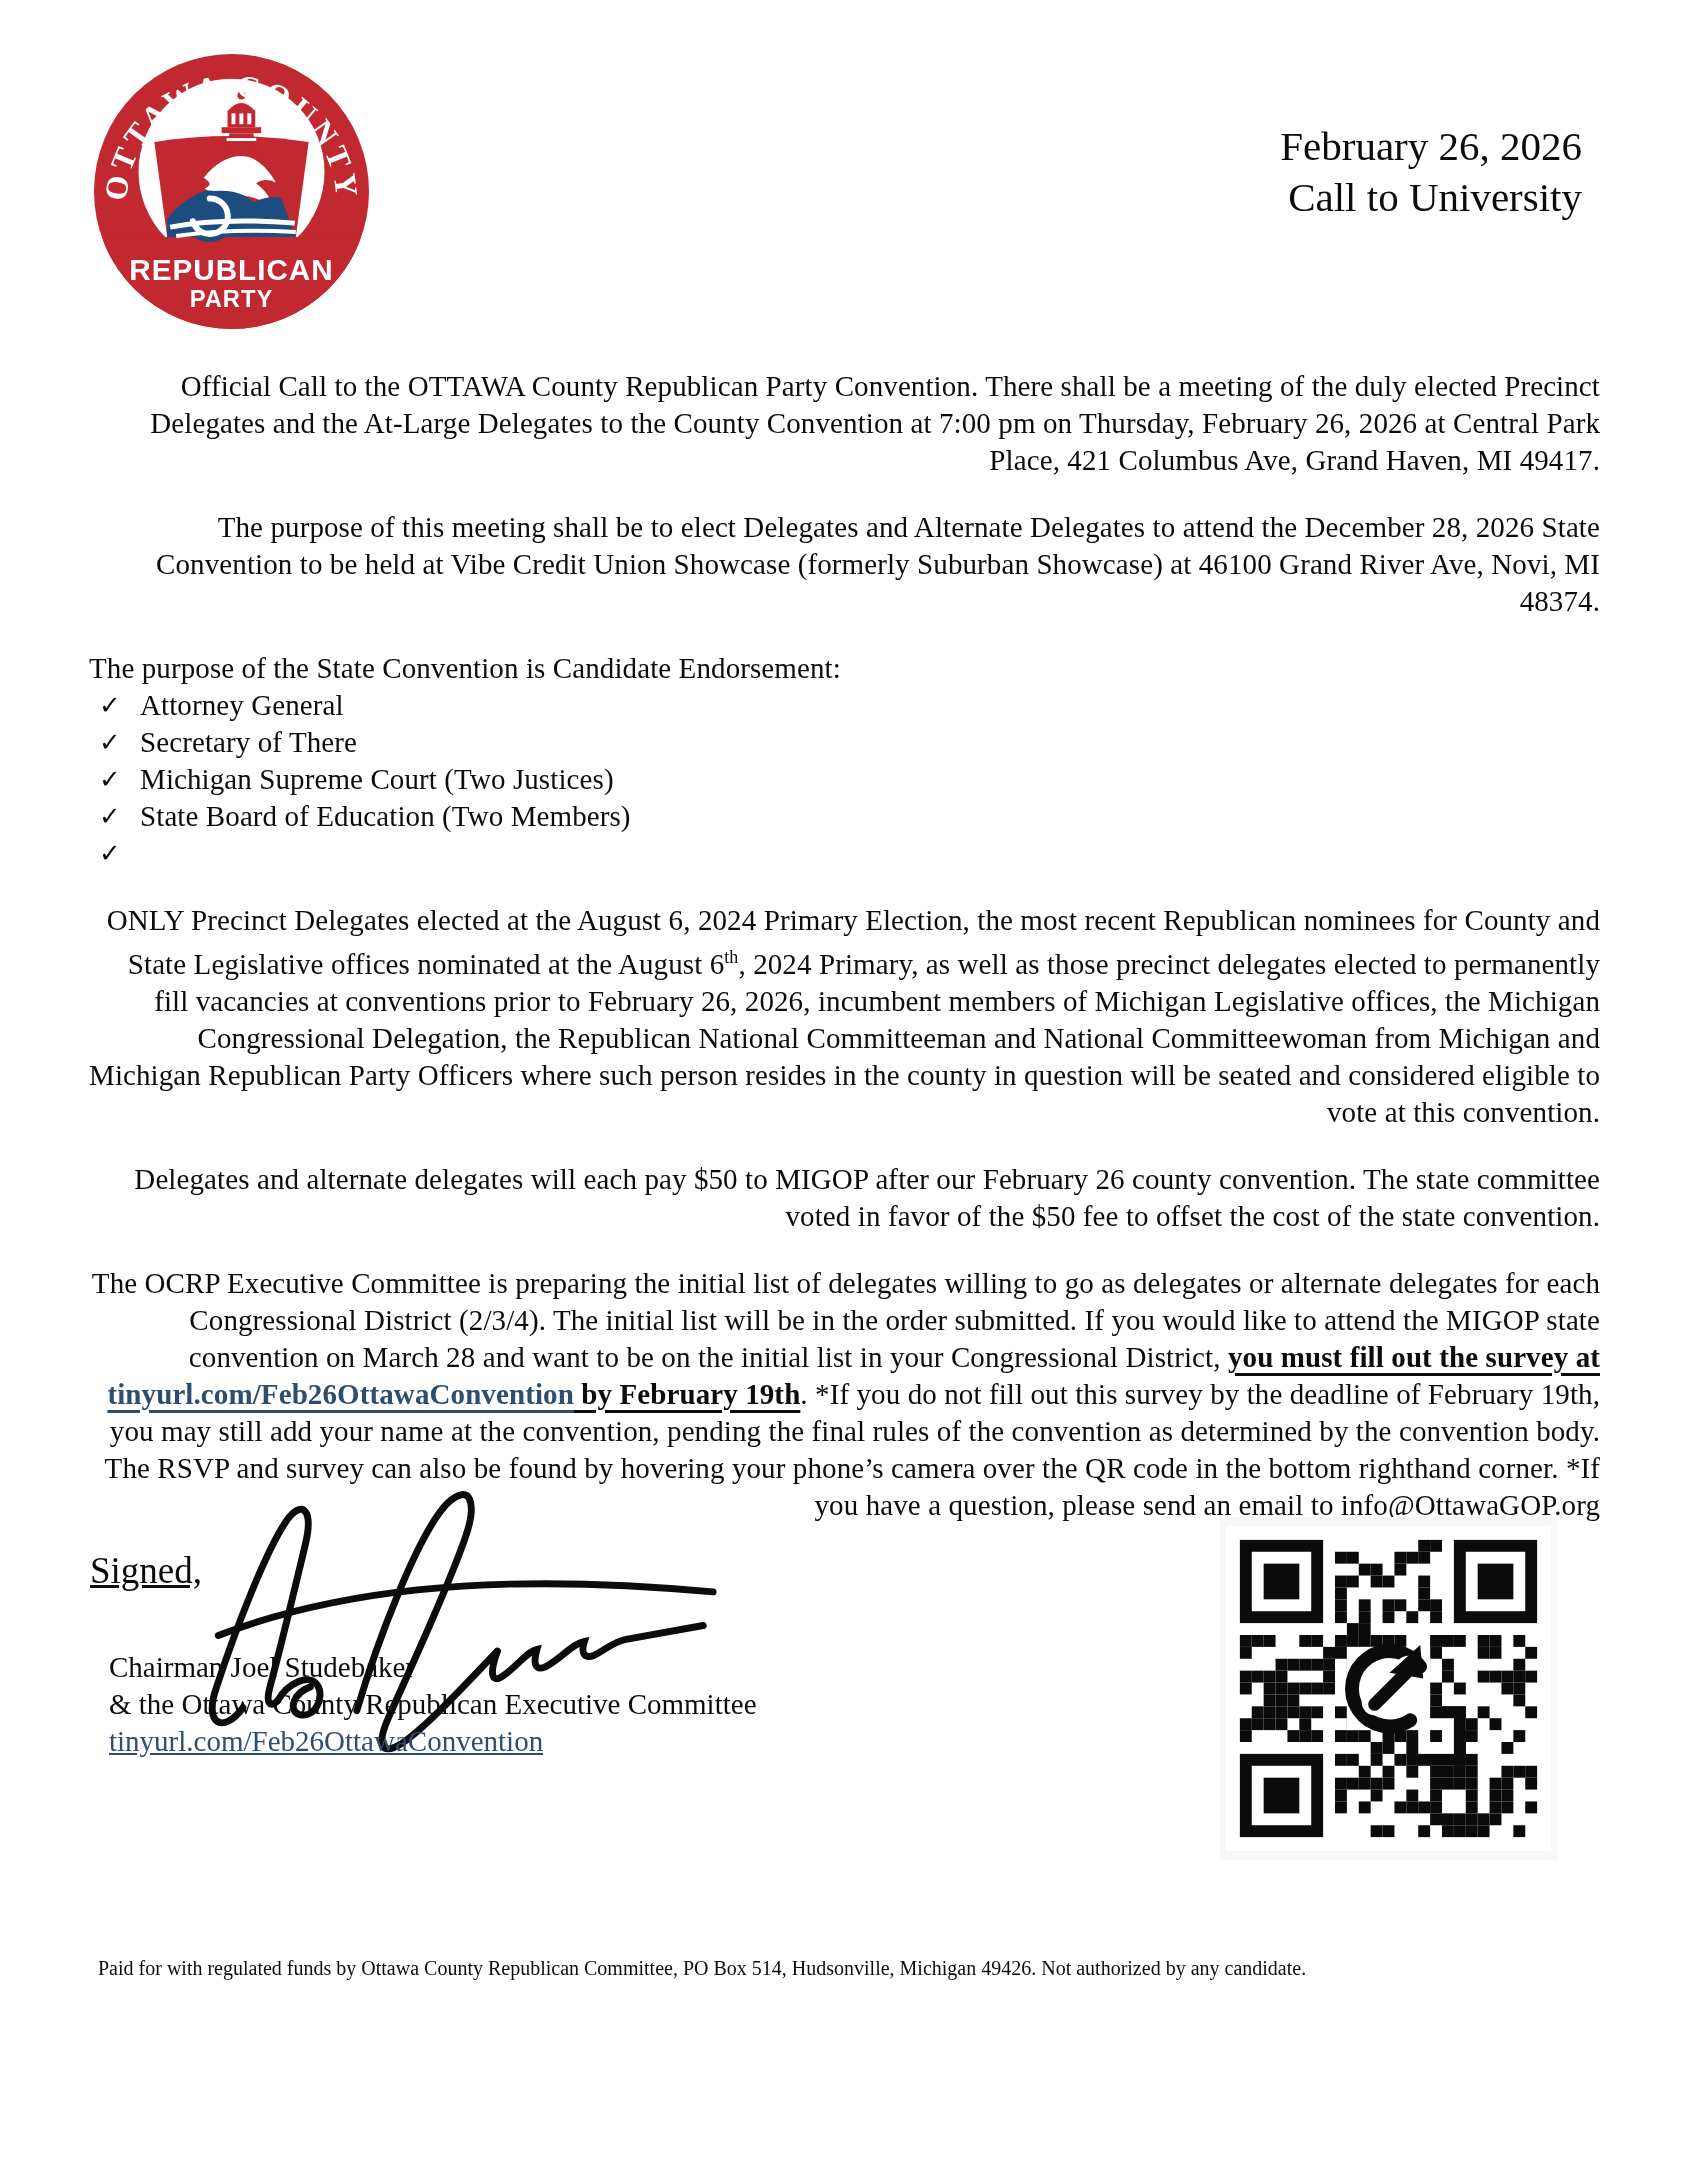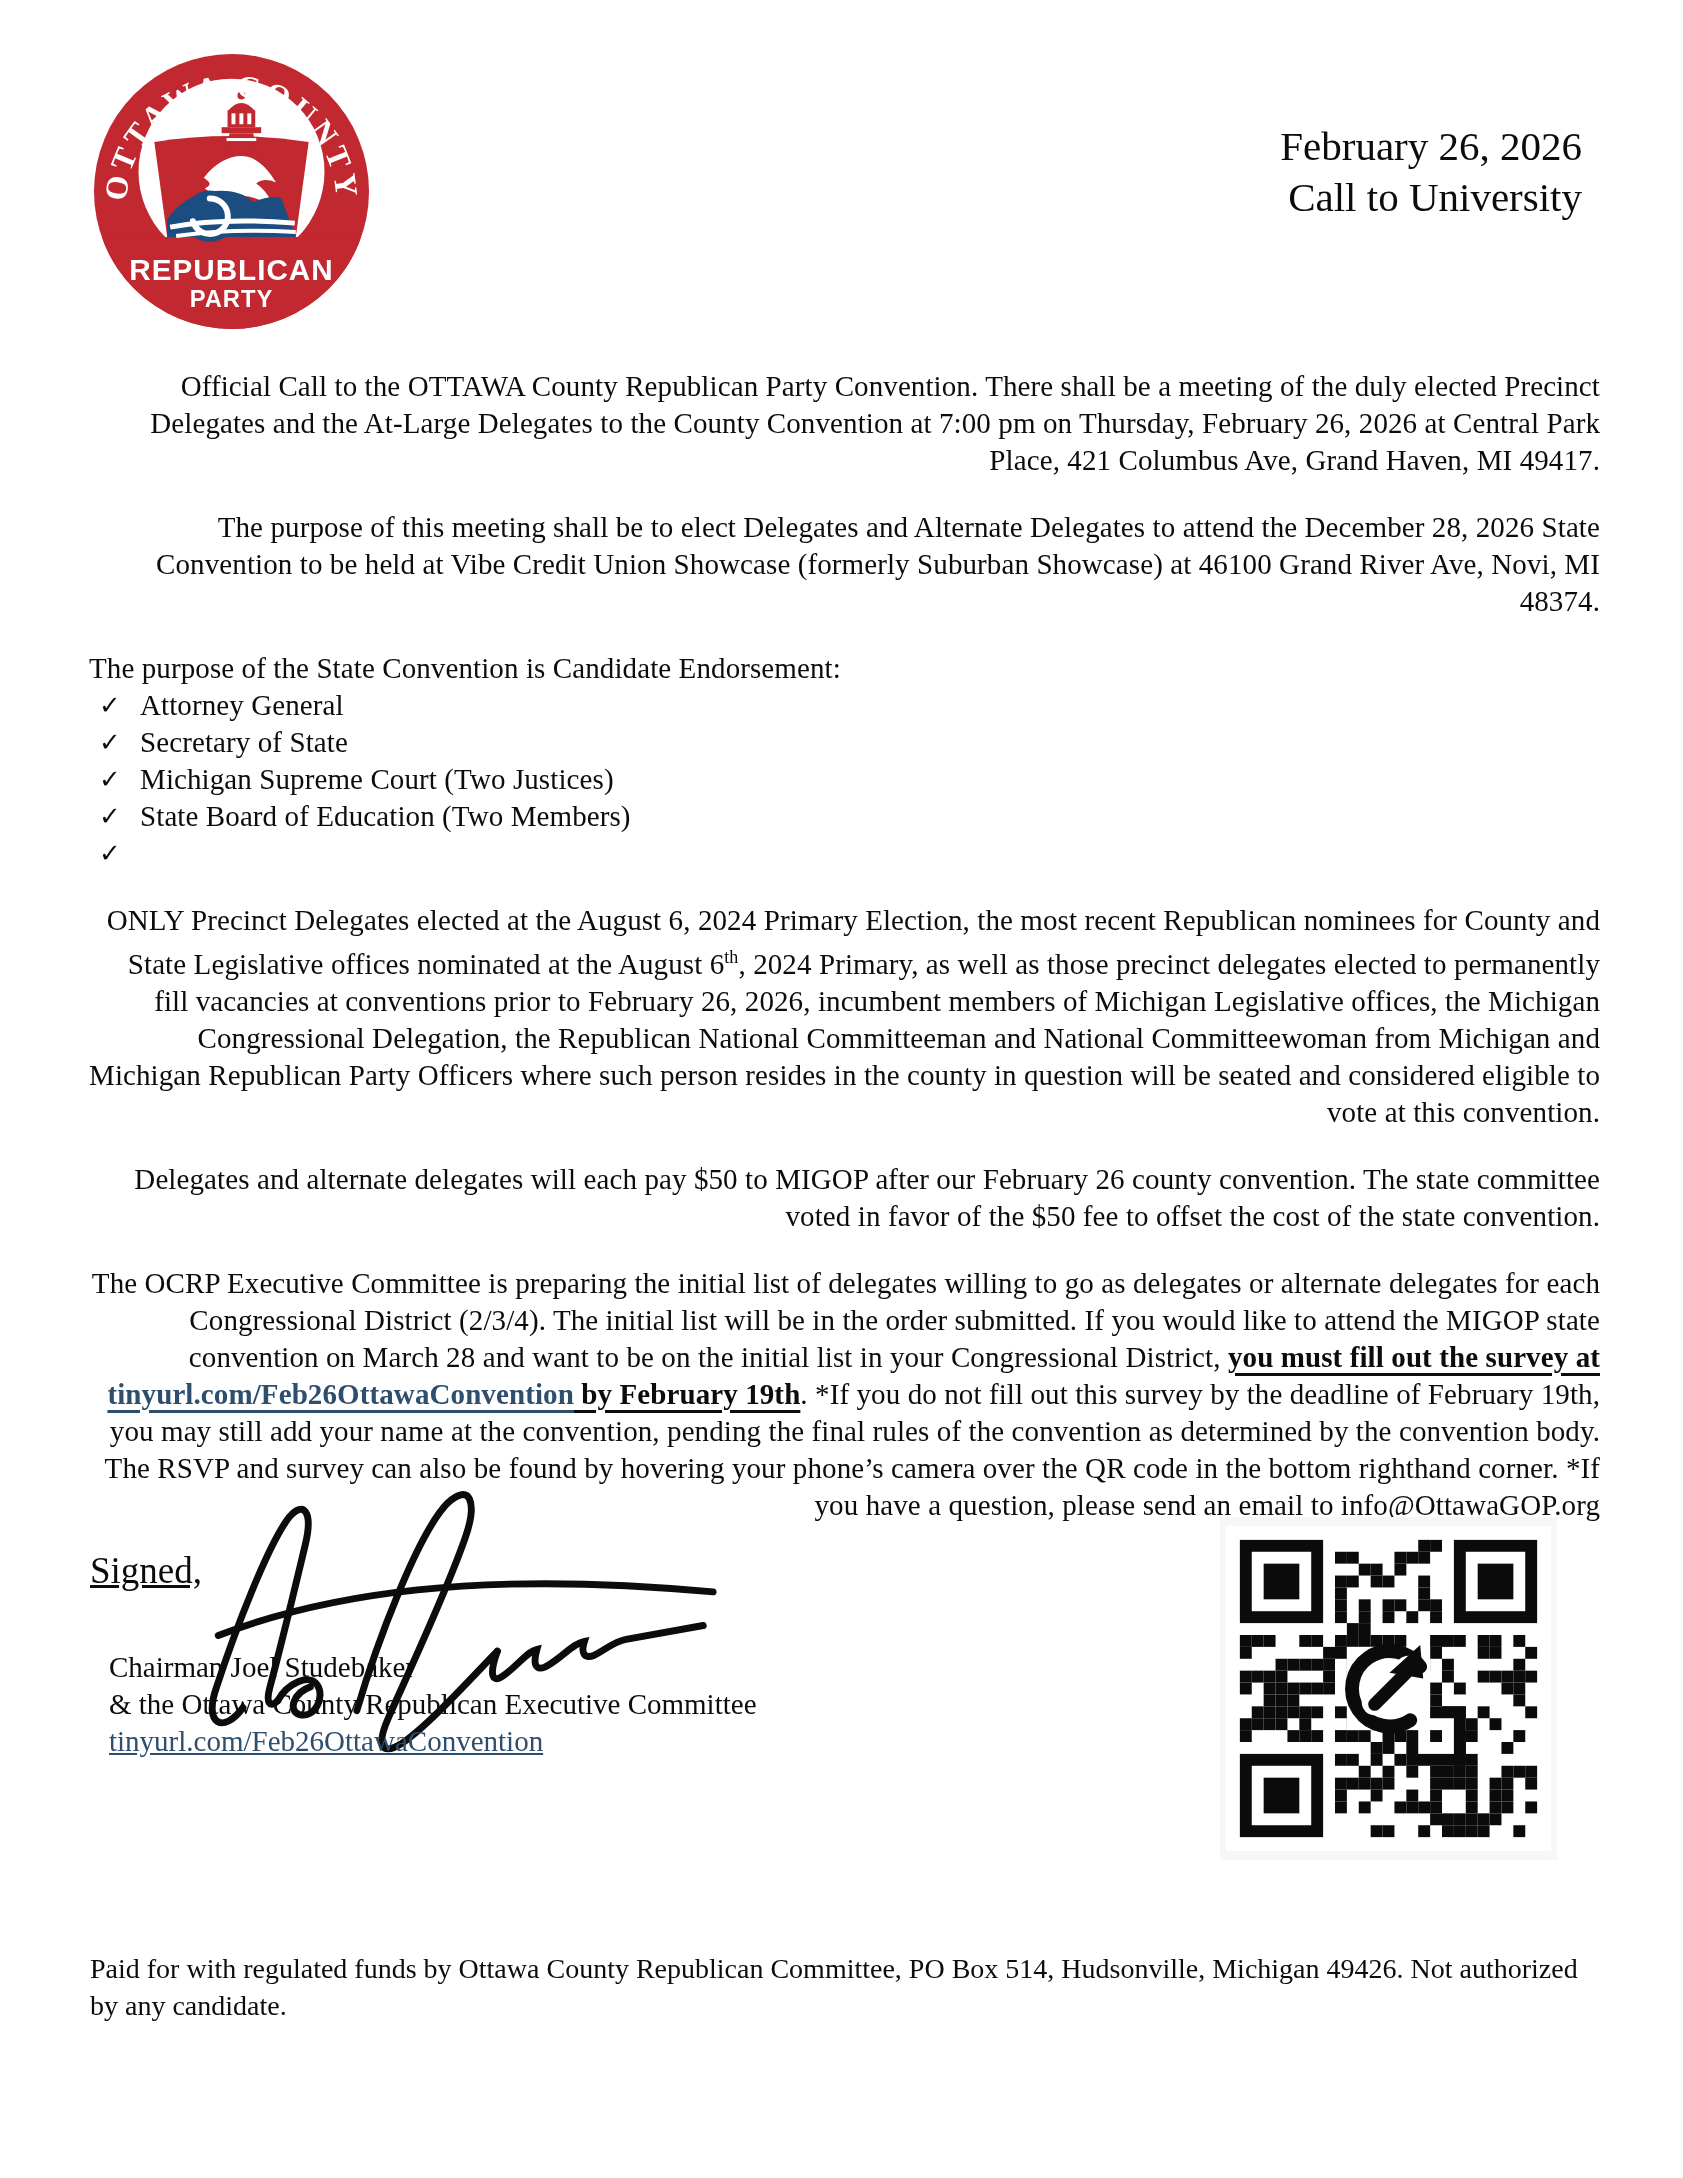--- a/index.html
+++ b/index.html
@@ -20,21 +20,21 @@
   a.inline-link{color:#2e4e6e;text-decoration:underline;text-decoration-thickness:3px;text-underline-offset:6px;font-weight:bold;cursor:pointer;}
   
   .signed-label{position:absolute;left:90px;top:1549px;font-size:37px;text-decoration:underline;}
   .sig-svg{position:absolute;left:149px;top:1475px;}
   .chairman{position:absolute;left:89px;top:1649px;font-size:29px;line-height:37px;margin-left:20px;}
   a.plain-link{color:#2e4e6e;text-decoration:underline;cursor:pointer;}
   
   .qr-frame{position:absolute;left:1220px;top:1517px;width:337px;height:343px;
             background:#f7f7f7;display:flex;align-items:center;justify-content:center;}
   
-  .footer{position:absolute;left:90px;top:1950px;width:1490px;font-size:28px;line-height:37px;}
+  .footer{position:absolute;left:98px;top:1950px;width:1490px;font-size:20px;line-height:37px;}
 </style>
 </head>
 <body>
 
 <div class="page">
 
   <svg class="logo" viewBox="0 0 280 280">
     <defs>
         <clipPath id="lc">
           <circle cx="140" cy="140" r="139"></circle>
@@ -91,21 +91,21 @@
     <p class="para">Official Call to the OTTAWA County Republican Party Convention. There shall be a meeting of the duly elected Precinct Delegates and the At-Large Delegates to the County Convention at 7:00 pm on Thursday, February 26, 2026 at Central Park Place, 421 Columbus Ave, Grand Haven, MI 49417.</p>
     <p class="para">The purpose of this meeting shall be to elect Delegates and Alternate Delegates to attend the December 28, 2026 State Convention to be held at Vibe Credit Union Showcase (formerly Suburban Showcase) at 46100 Grand River Ave, Novi, MI 48374.</p>
     <p style="margin:0">The purpose of the State Convention is Candidate Endorsement:</p>
     <ul class="checklist" id="checklist">
         <li>
           <span class="check">✓</span>
           <span>Attorney General</span>
         </li>
         <li>
           <span class="check">✓</span>
-          <span>Secretary of State</span>
+          <span>Secretary of There</span>
         </li>
         <li>
           <span class="check">✓</span>
           <span>Michigan Supreme Court (Two Justices)</span>
         </li>
         <li>
           <span class="check">✓</span>
           <span>State Board of Education (Two Members)</span>
         </li>
         <li>

